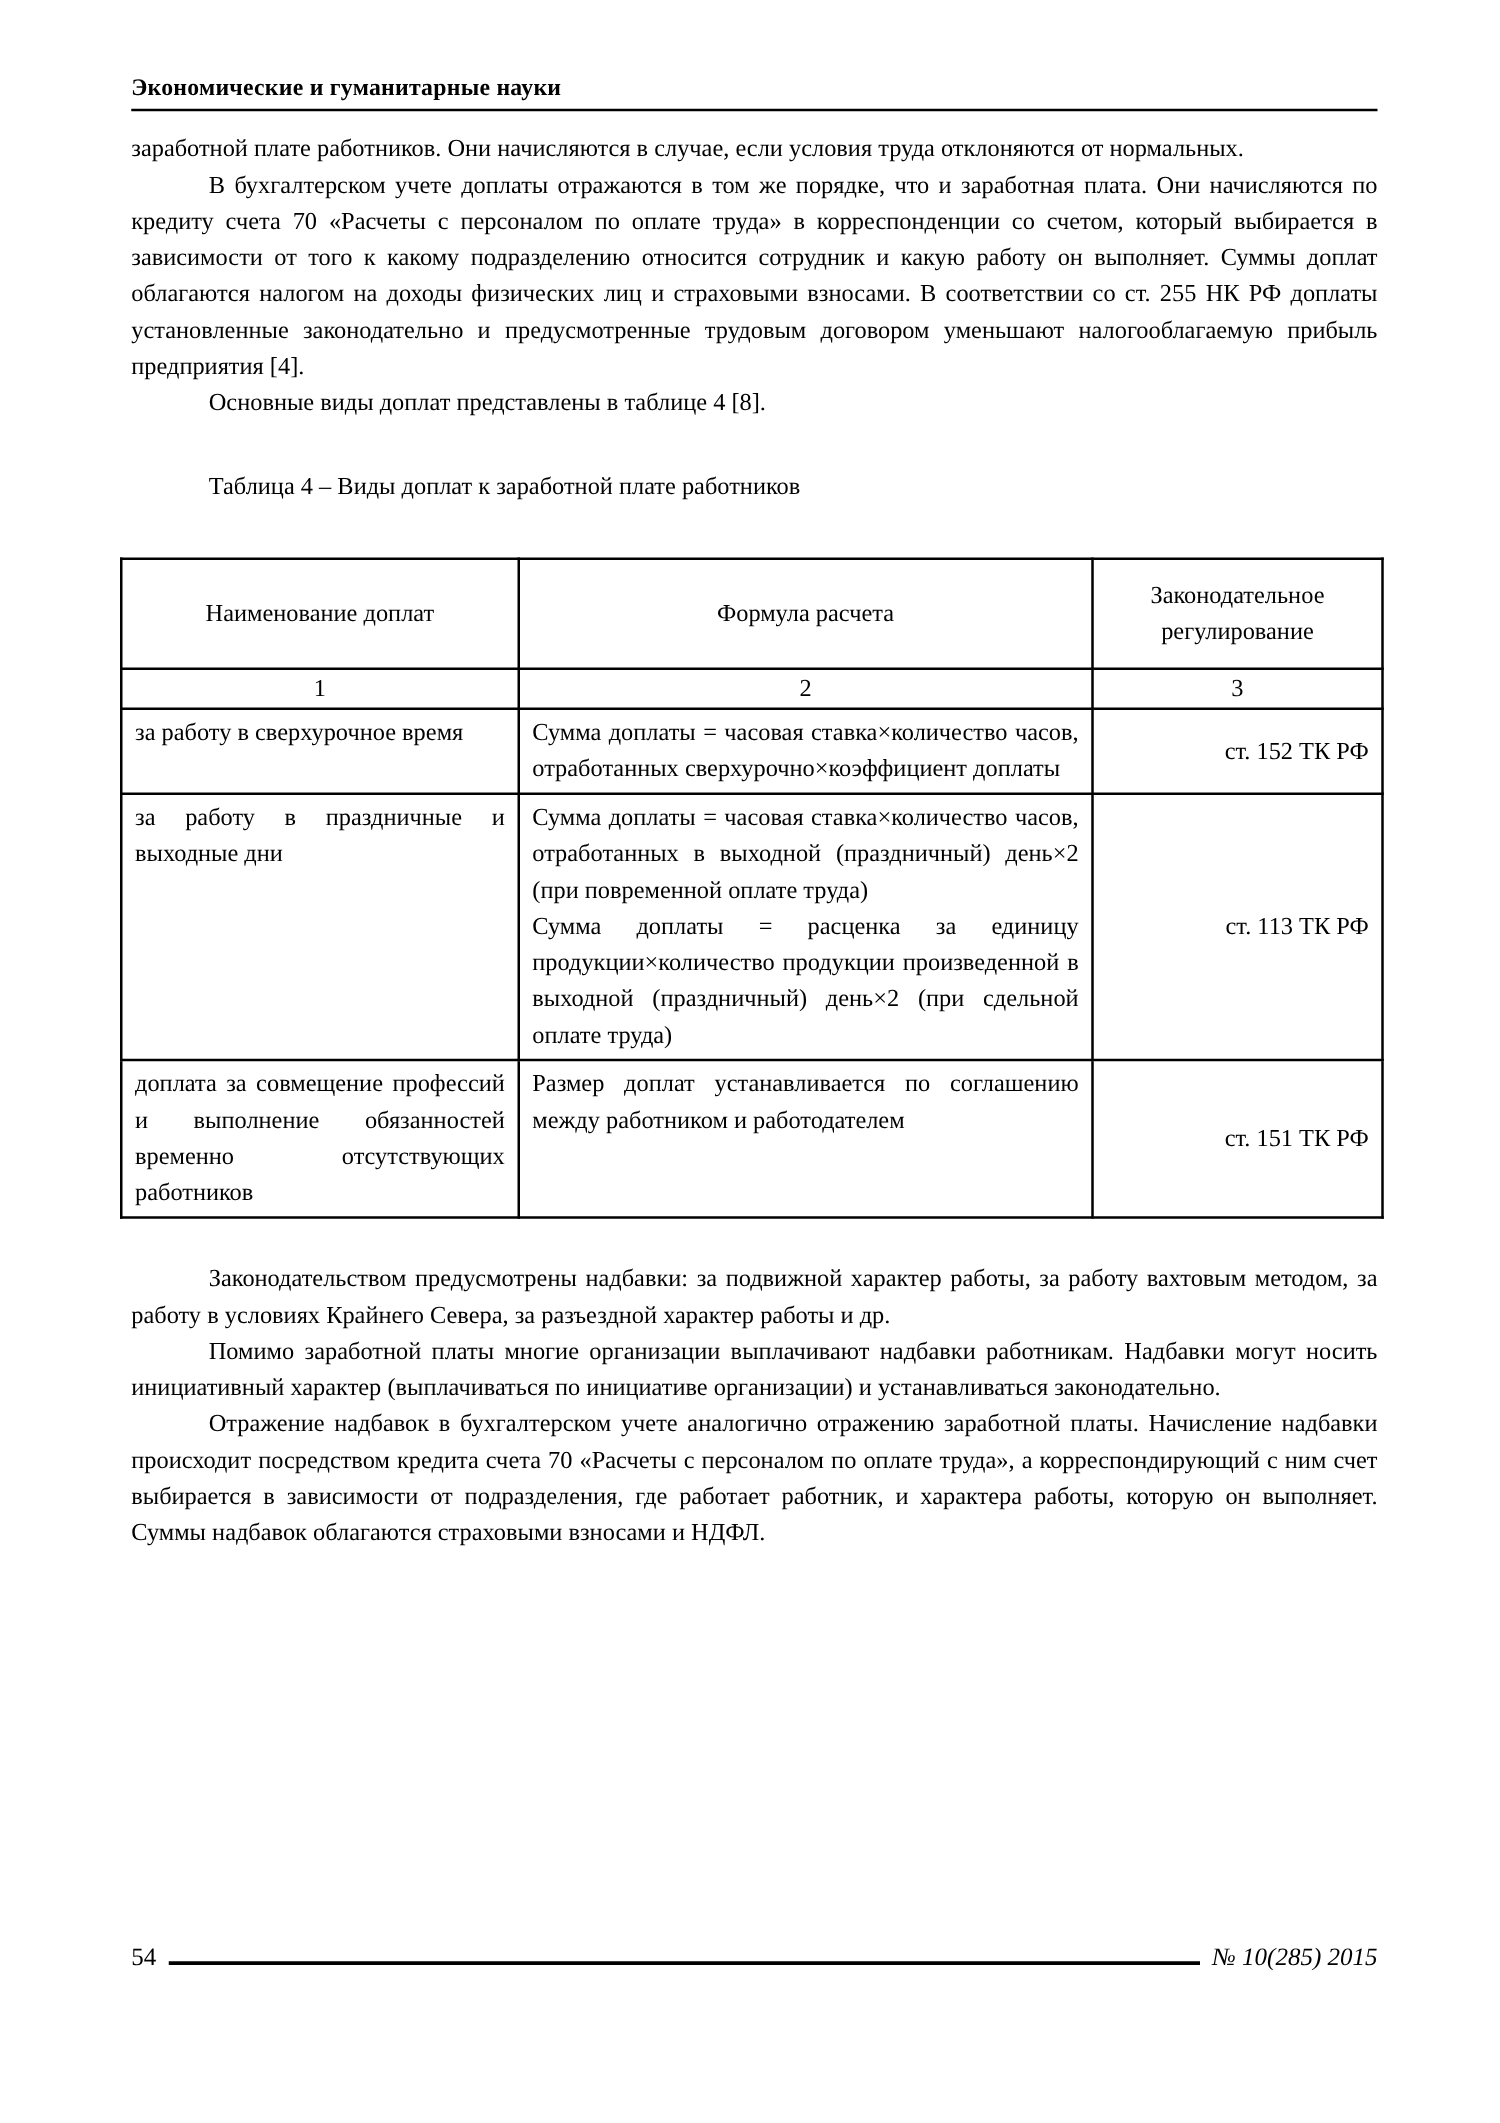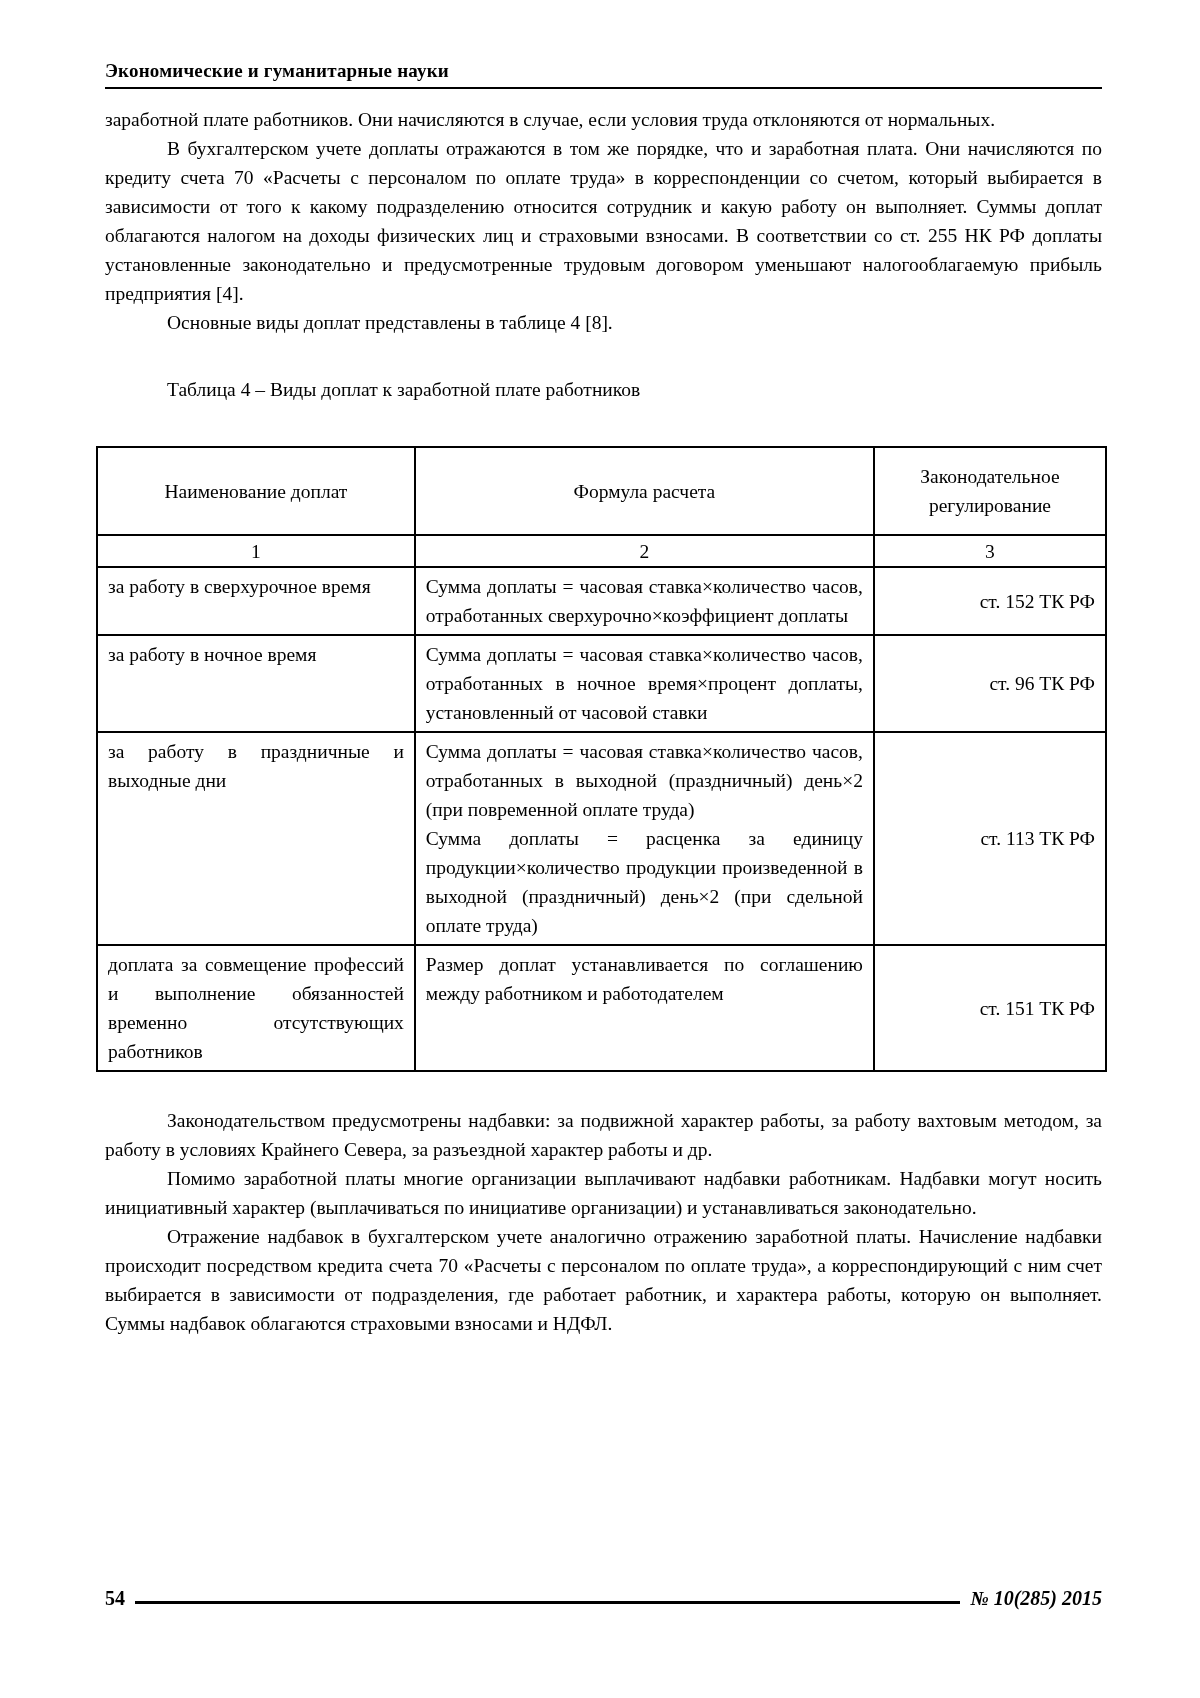--- a/index.html
+++ b/index.html
@@ -6,21 +6,21 @@
   html, body { background: #ffffff; }
   body {
     width: 1200px;
     height: 1698px;
     color: #000;
     font-family: "Liberation Serif", "DejaVu Serif", serif;
   }
   .page {
     width: 1200px;
     height: 1698px;
-    padding: 60px 98px 88px 105px;
+    padding: 60px 98px 120px 105px;
     display: flex;
     flex-direction: column;
   }
   .running-header {
     font-weight: bold;
     font-size: 19px;
     letter-spacing: 0.2px;
     border-bottom: 2.5px solid #000;
     padding-bottom: 5px;
     margin-bottom: 16px;
@@ -77,21 +77,21 @@
     width: 23%;
   }
   col.c1 { width: 31.5%; }
   col.c2 { width: 45.5%; }
   col.c3 { width: 23%; }
   .page-footer {
     margin-top: auto;
     display: flex;
     align-items: center;
     font-size: 20px;
-    font-weight: bold;
+    font-weight: normal;
   }
   .footer-rule {
     flex: 1;
     height: 2.5px;
     background: #000;
     margin: 0 10px;
     position: relative;
     top: 4px;
   }
   .issue-number { font-style: italic; }
@@ -129,25 +129,20 @@
         <th>3</th>
       </tr>
     </thead>
     <tbody>
       <tr>
         <td class="cell-name">за работу в сверхурочное время</td>
         <td class="cell-formula">Сумма доплаты = часовая ставка×количество часов, отработанных сверхурочно×коэффициент доплаты</td>
         <td class="cell-law">ст. 152 ТК РФ</td>
       </tr>
       <tr>
-        <td class="cell-name">за работу в ночное время</td>
-        <td class="cell-formula">Сумма доплаты = часовая ставка×количество часов, отработанных в ночное время×процент доплаты, установленный от часовой ставки</td>
-        <td class="cell-law">ст. 96 ТК РФ</td>
-      </tr>
-      <tr>
         <td class="cell-name">за работу в праздничные и выходные дни</td>
         <td class="cell-formula">Сумма доплаты = часовая ставка×количество часов, отработанных в выходной (праздничный) день×2 (при повременной оплате труда)
 Сумма доплаты = расценка за единицу продукции×количество продукции произведенной в выходной (праздничный) день×2 (при сдельной оплате труда)</td>
         <td class="cell-law">ст. 113 ТК РФ</td>
       </tr>
       <tr>
         <td class="cell-name">доплата за совмещение профессий и выполнение обязанностей временно отсутствующих работников</td>
         <td class="cell-formula">Размер доплат устанавливается по соглашению между работником и работодателем</td>
         <td class="cell-law">ст. 151 ТК РФ</td>
       </tr>

